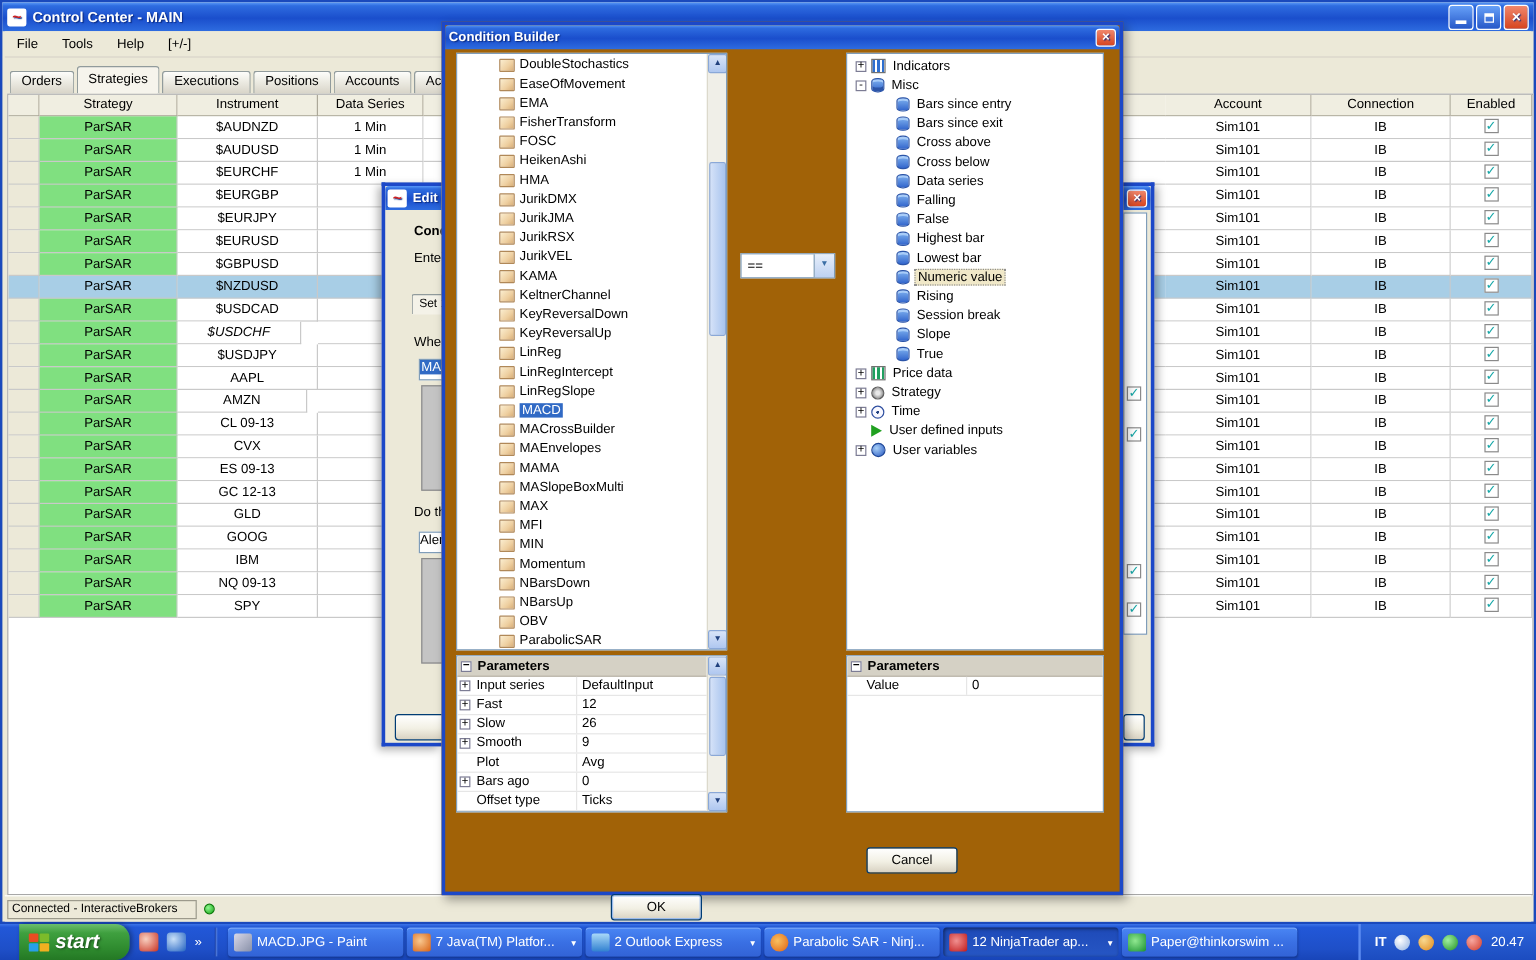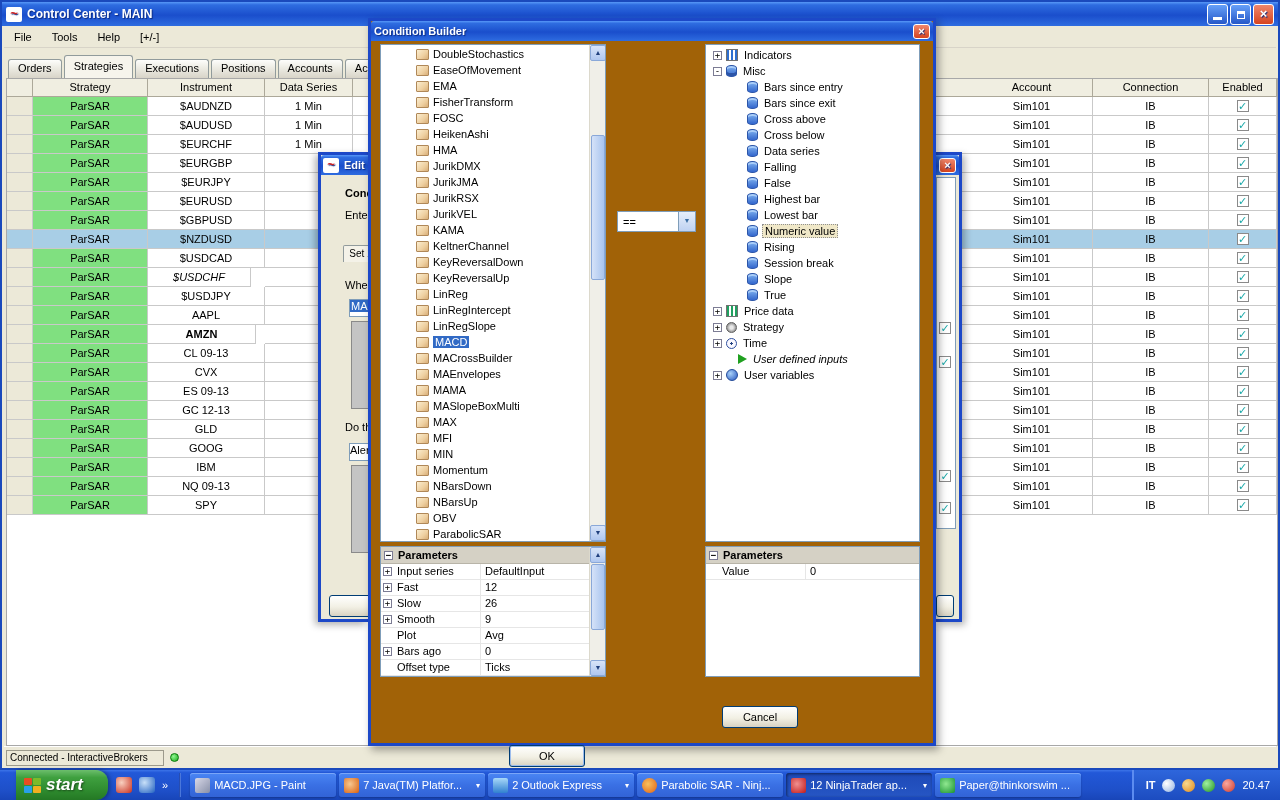--- a/index.html
+++ b/index.html
@@ -345,21 +345,21 @@
         <div class="cell" style="left: 141px; width: 117px;">AAPL</div>
         <div class="cell" style="left: 258px; width: 88px;"></div>
         <div class="cell fill" style="left: 346px; width: 618px;"></div>
         <div class="cell" style="left: 964px; width: 122px;">Sim101</div>
         <div class="cell" style="left: 1086px; width: 116px;">IB</div>
         <div class="cell encell" style="left: 1202px; width: 68px;"><span class="chk">✓</span></div>
       </div>
       <div class="trow" style="top: 246px;">
         <div class="cell selcol" style="left: 0px; width: 26px;"></div>
         <div class="cell green" style="left: 26px; width: 115px;">ParSAR</div>
-        <div class="cell" style="left: 141px; width: 108px; font-weight: bold;">AMZN</div>
+        <div class="cell" style="left: 141px; width: 108px;">AMZN</div>
         <div class="cell" style="left: 258px; width: 88px;"></div>
         <div class="cell fill" style="left: 346px; width: 618px;"></div>
         <div class="cell" style="left: 964px; width: 122px;">Sim101</div>
         <div class="cell" style="left: 1086px; width: 116px;">IB</div>
         <div class="cell encell" style="left: 1202px; width: 68px;"><span class="chk">✓</span></div>
       </div>
       <div class="trow" style="top: 265px;">
         <div class="cell selcol" style="left: 0px; width: 26px;"></div>
         <div class="cell green" style="left: 26px; width: 115px;">ParSAR</div>
         <div class="cell" style="left: 141px; width: 117px;">CL 09-13</div>
@@ -707,21 +707,21 @@
         <div class="titem" style="padding-left: 6px;">
           <span class="exp">+</span>
           <span class="ticn strategy-icon"></span>
           <span class="tlbl">Strategy</span>
         </div>
         <div class="titem" style="padding-left: 6px;">
           <span class="exp">+</span>
           <span class="ticn clock-icon"></span>
           <span class="tlbl">Time</span>
         </div>
-        <div class="titem" style="padding-left: 18px; font-style: italic;">
+        <div class="titem" style="padding-left: 6px;">
           <span class="expsp"></span>
           <span class="ticn play-icon"></span>
           <span class="tlbl">User defined inputs</span>
         </div>
         <div class="titem" style="padding-left: 6px;">
           <span class="exp">+</span>
           <span class="ticn globe-icon"></span>
           <span class="tlbl">User variables</span>
         </div>
       </div>

